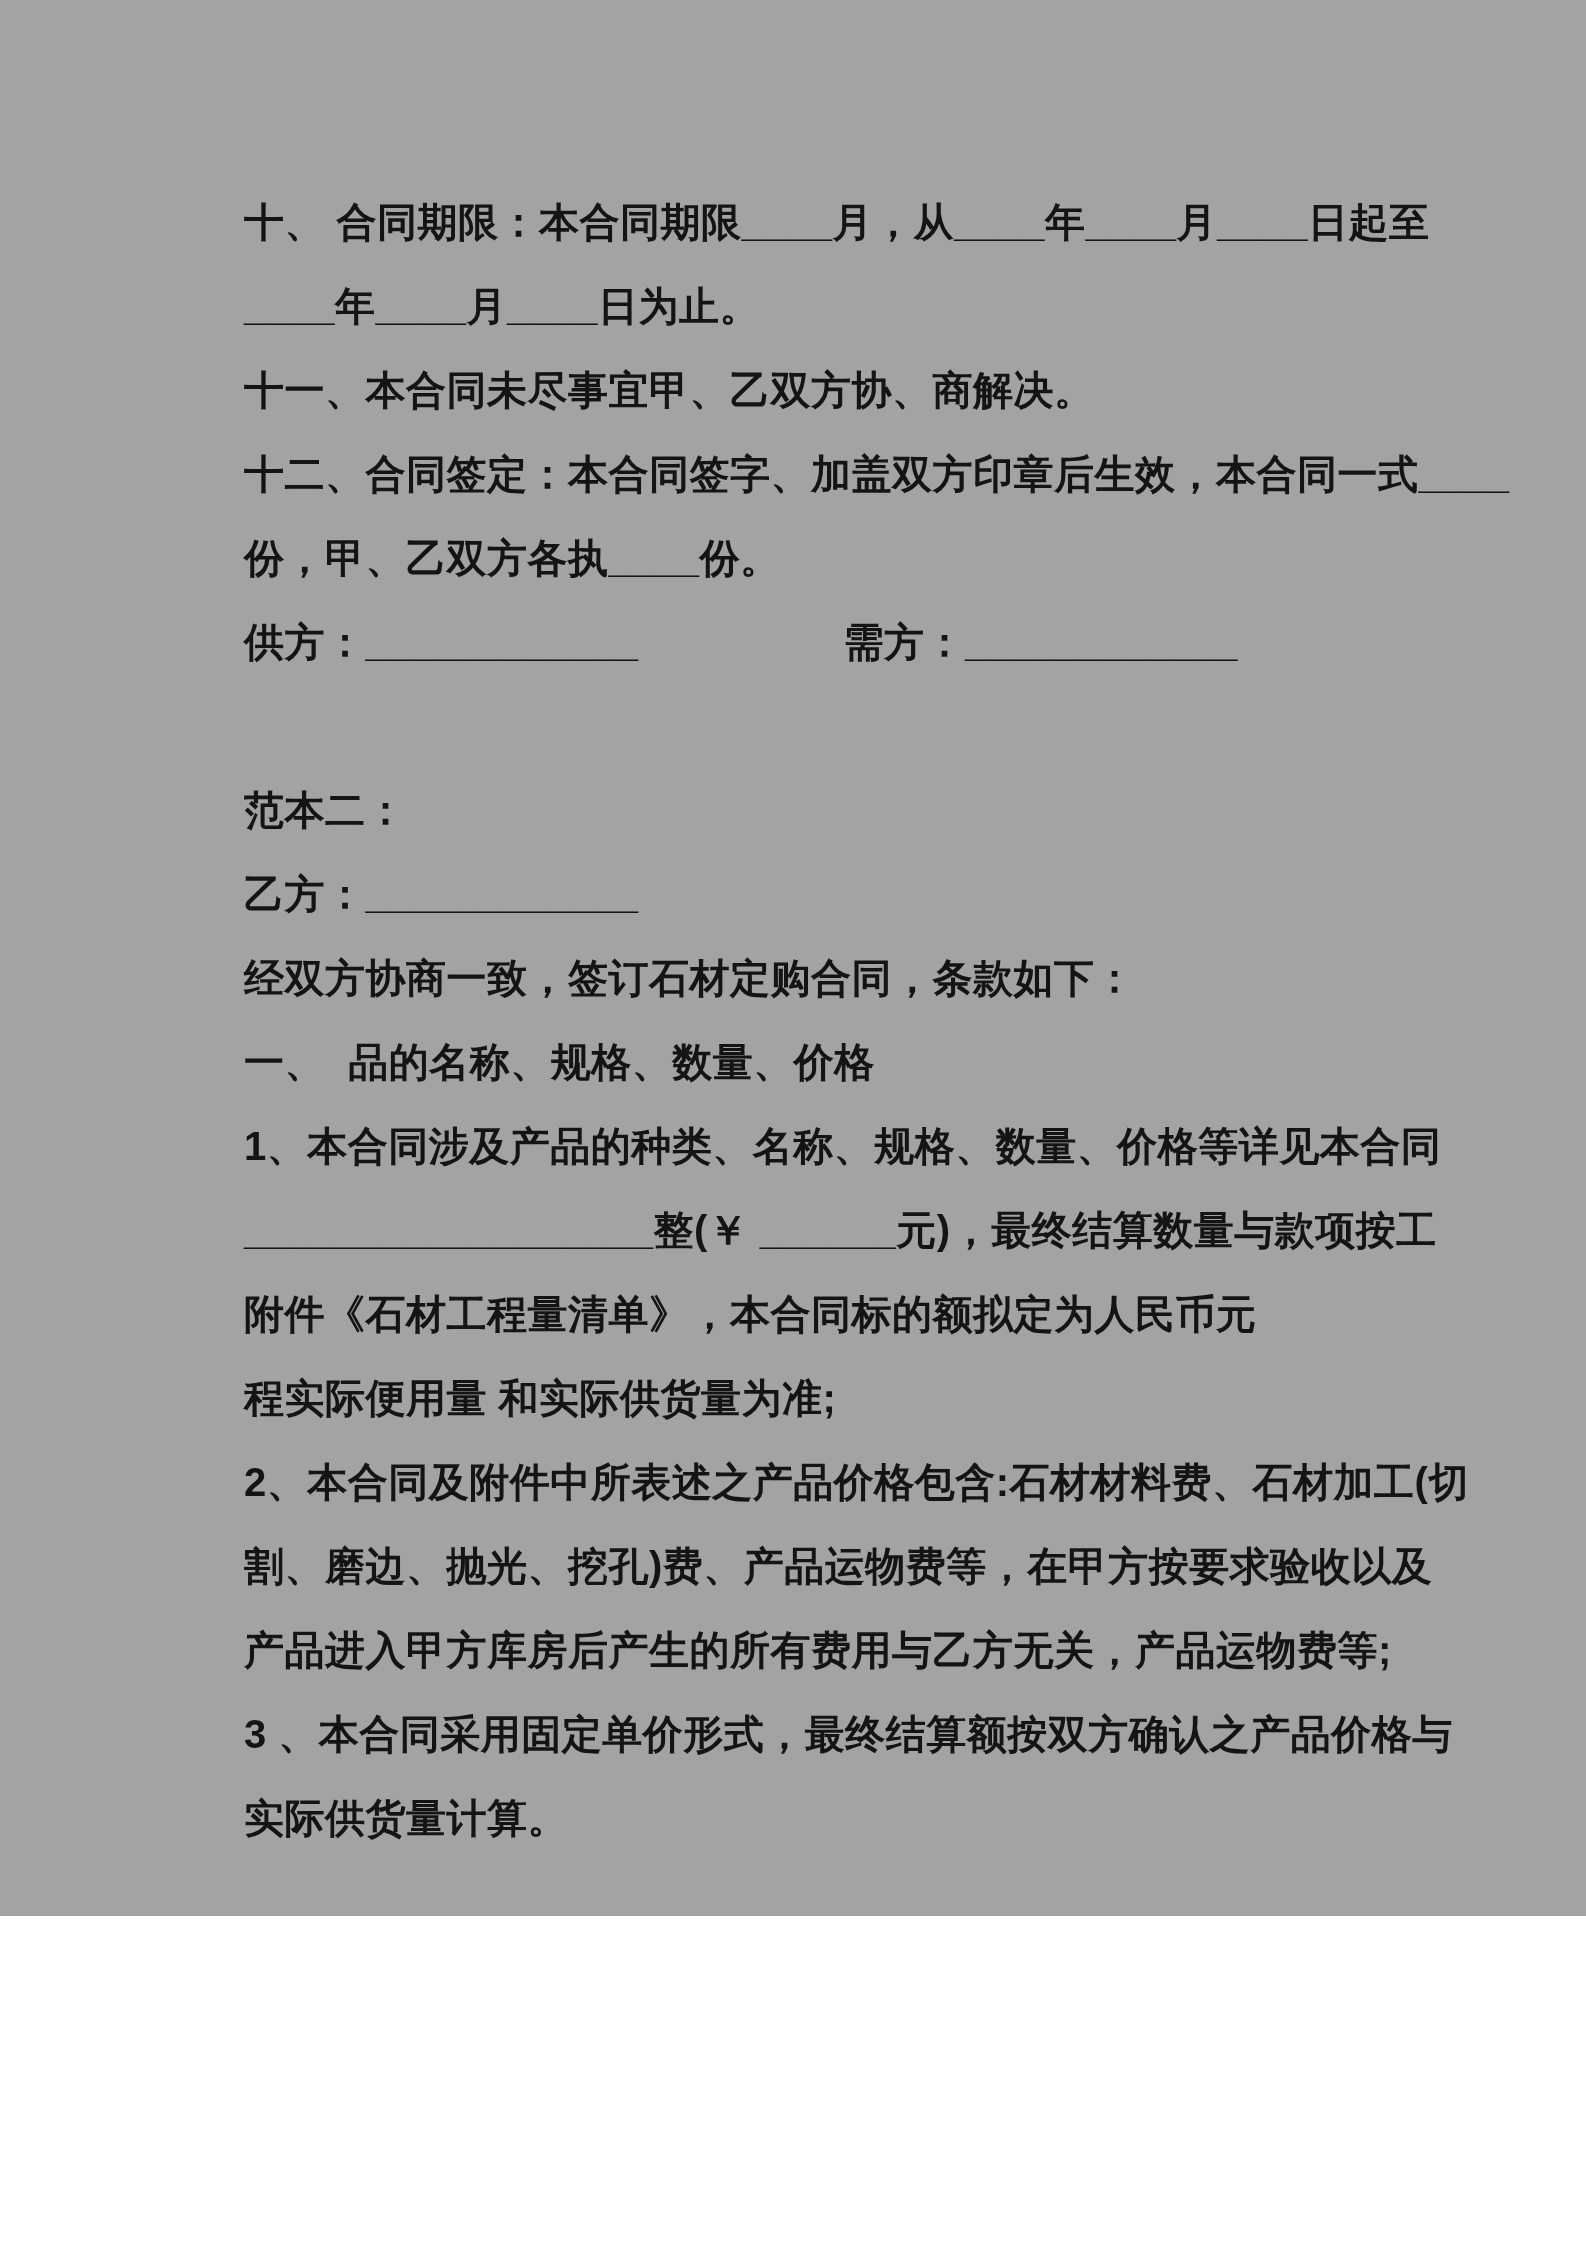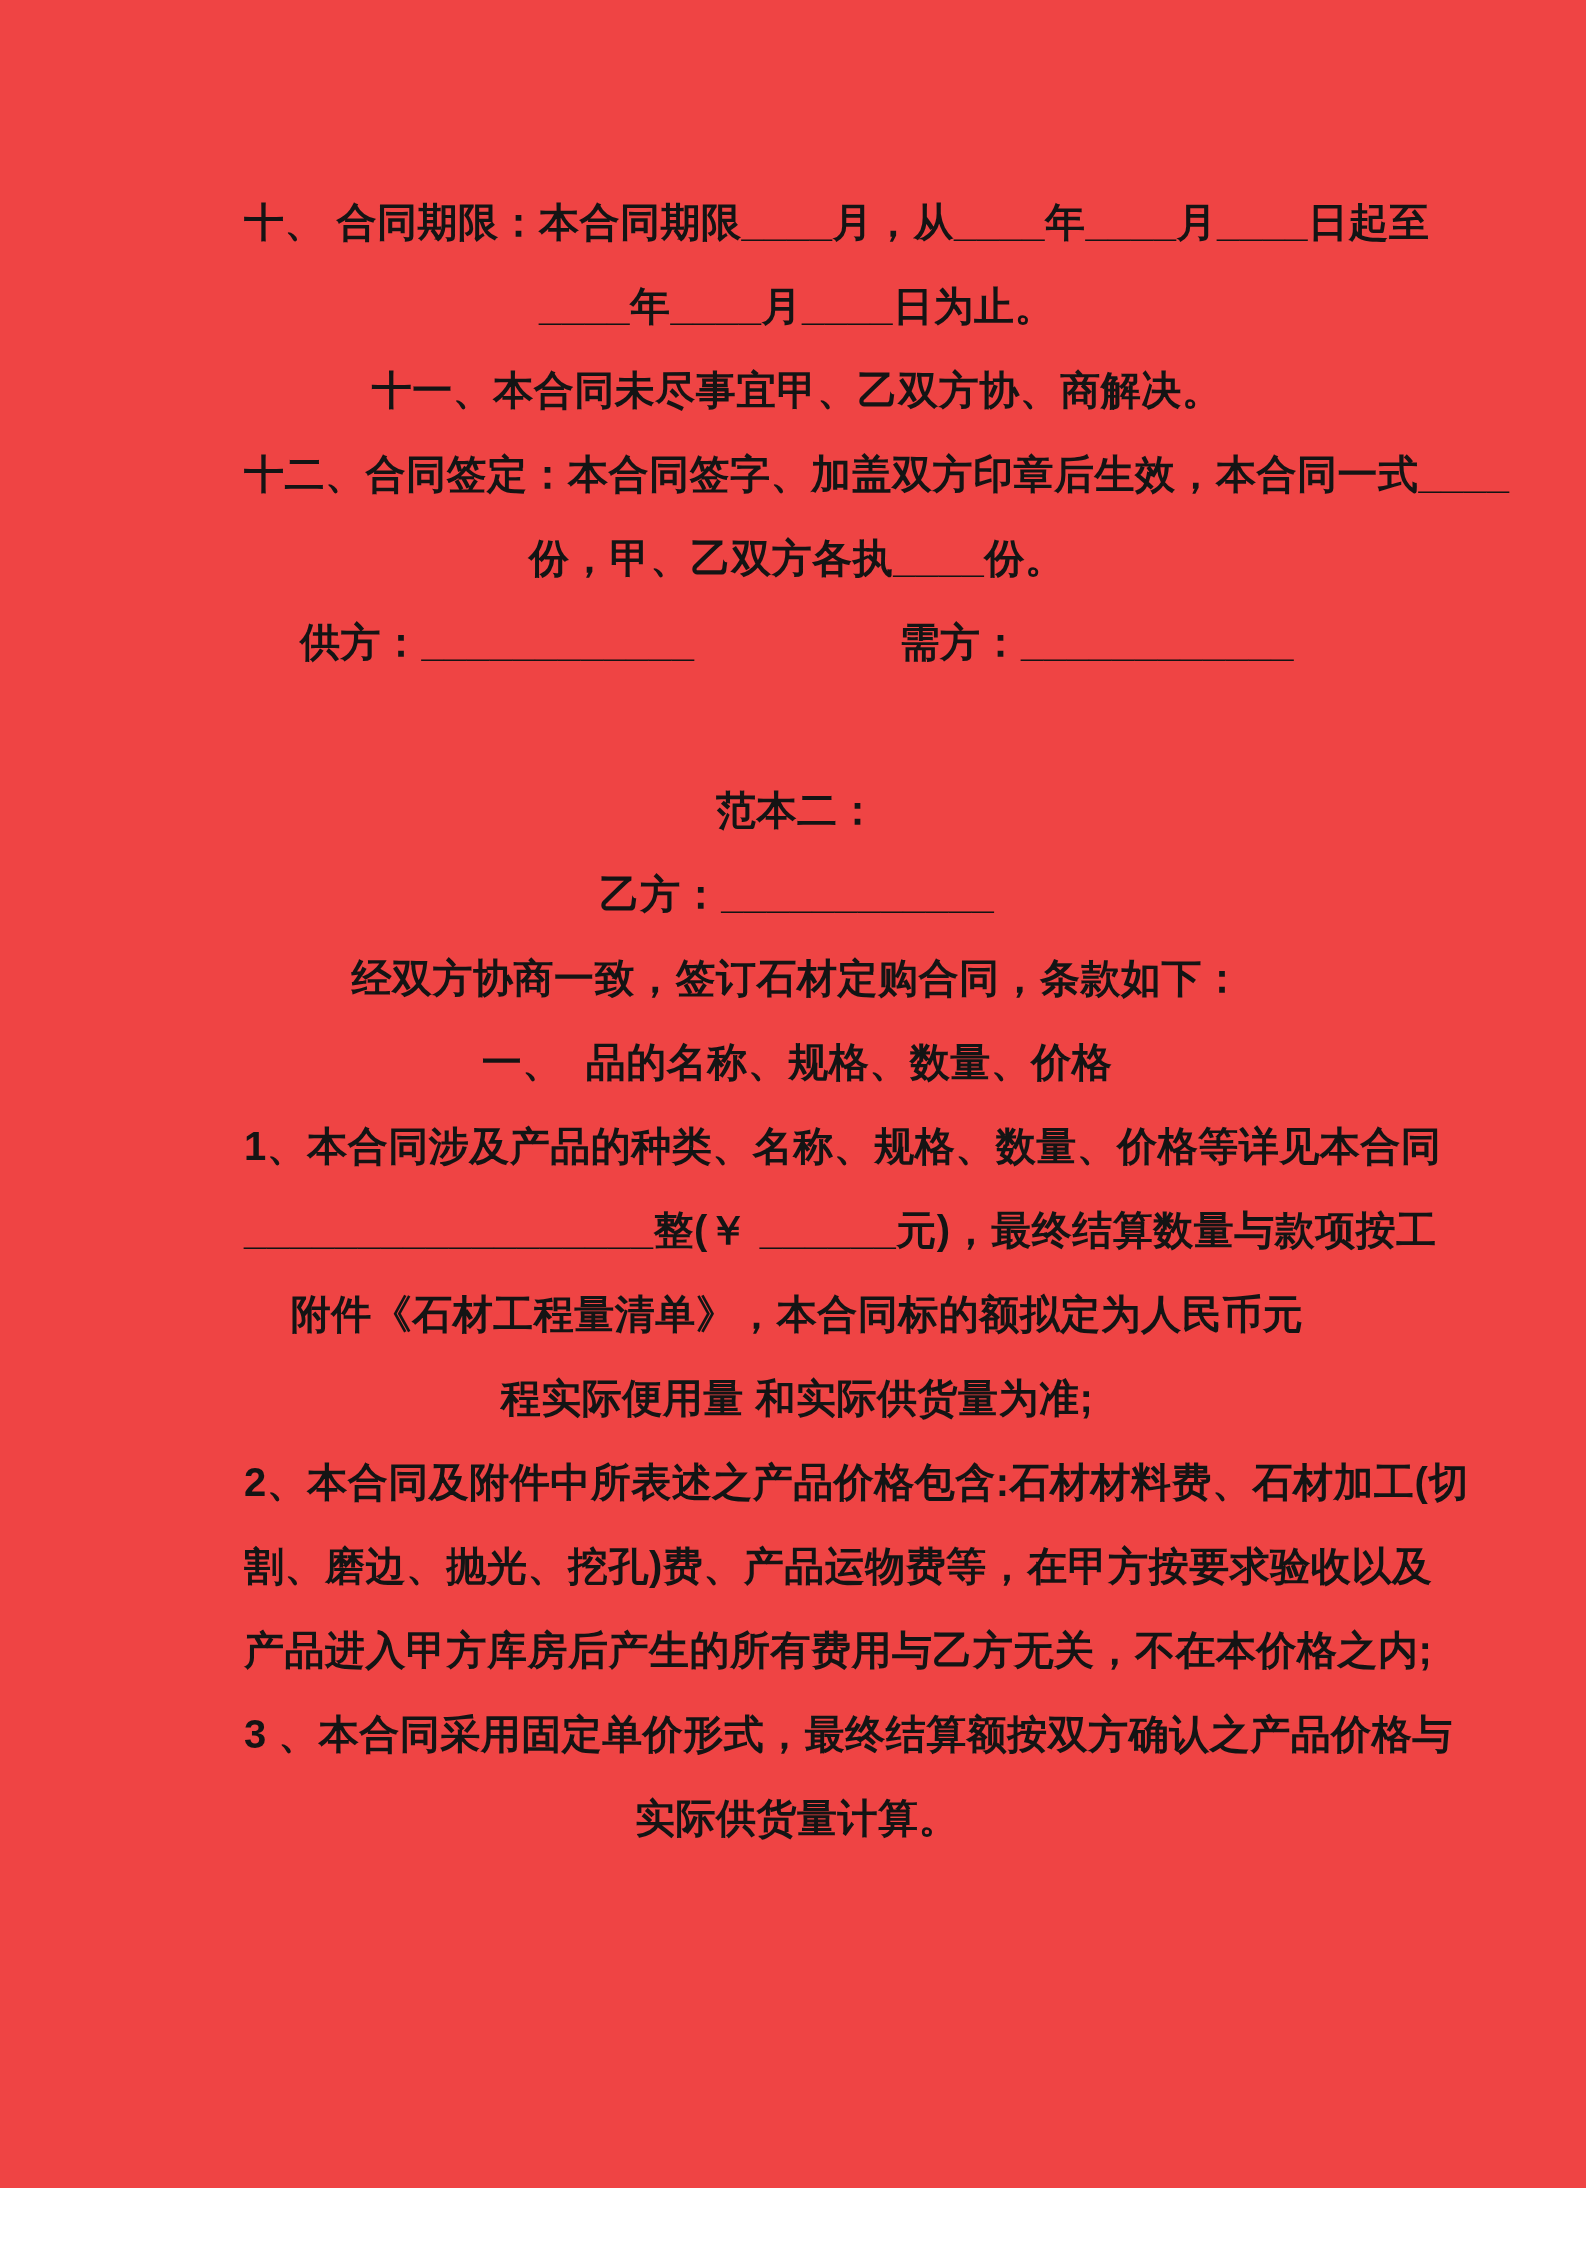--- a/index.html
+++ b/index.html
@@ -3,31 +3,30 @@
 <meta charset="utf-8">
 <style>
   html, body {
     margin: 0;
     padding: 0;
     background: #ffffff;
   }
   .page {
     position: relative;
     width: 1586px;
-    height: 2188px;
+    height: 1916px;
     margin: 0 auto;
-    background: #ef4444;
+    background: #a3a3a3;
     box-sizing: border-box;
     padding: 180px 236px 0 244px;
     overflow: hidden;
     font-family: "Liberation Sans", "DejaVu Sans", sans-serif;
     font-weight: 700;
     color: #141414;
     font-size: 40px;
-    text-align: center;
   }
   .doc-body {
     width: 100%;
   }
   .line {
     height: 84px;
     line-height: 84px;
     white-space: pre;
     letter-spacing: 0.5px;
   }
@@ -55,17 +54,17 @@
       <div class="line"><span>范本二：</span></div>
       <div class="line"><span>乙方：____________</span></div>
       <div class="line"><span>经双方协商一致，签订石材定购合同，条款如下：</span></div>
       <div class="line"><span>一、  品的名称、规格、数量、价格</span></div>
       <div class="line"><span>1、本合同涉及产品的种类、名称、规格、数量、价格等详见本合同</span></div>
       <div class="line"><span>__________________整(￥ ______元)，最终结算数量与款项按工</span></div>
       <div class="line"><span>附件《石材工程量清单》，本合同标的额拟定为人民币元</span></div>
       <div class="line"><span>程实际便用量 和实际供货量为准;</span></div>
       <div class="line"><span>2、本合同及附件中所表述之产品价格包含:石材材料费、石材加工(切</span></div>
       <div class="line"><span>割、磨边、抛光、挖孔)费、产品运物费等，在甲方按要求验收以及</span></div>
-      <div class="line"><span>产品进入甲方库房后产生的所有费用与乙方无关，不在本价格之内;</span></div>
+      <div class="line"><span>产品进入甲方库房后产生的所有费用与乙方无关，产品运物费等;</span></div>
       <div class="line"><span>3 、本合同采用固定单价形式，最终结算额按双方确认之产品价格与</span></div>
       <div class="line"><span>实际供货量计算。</span></div>
     </div>
 </div>
 
 </body></html>

